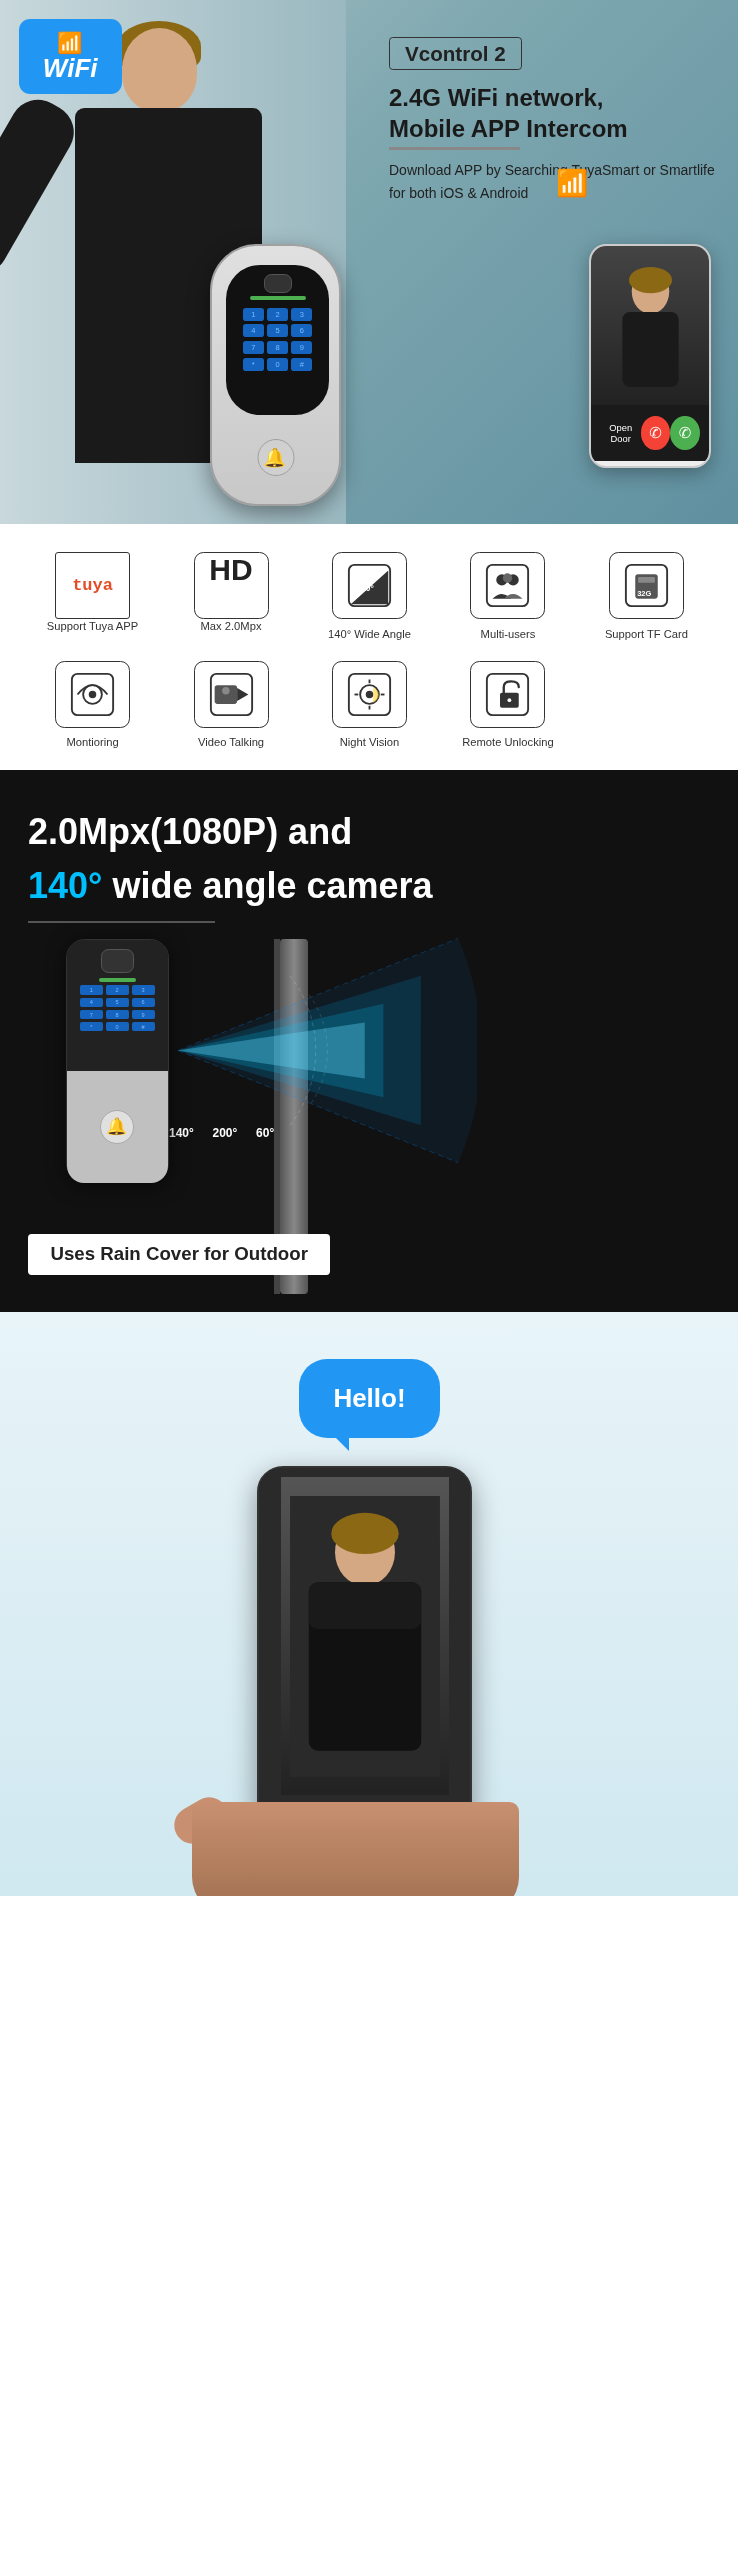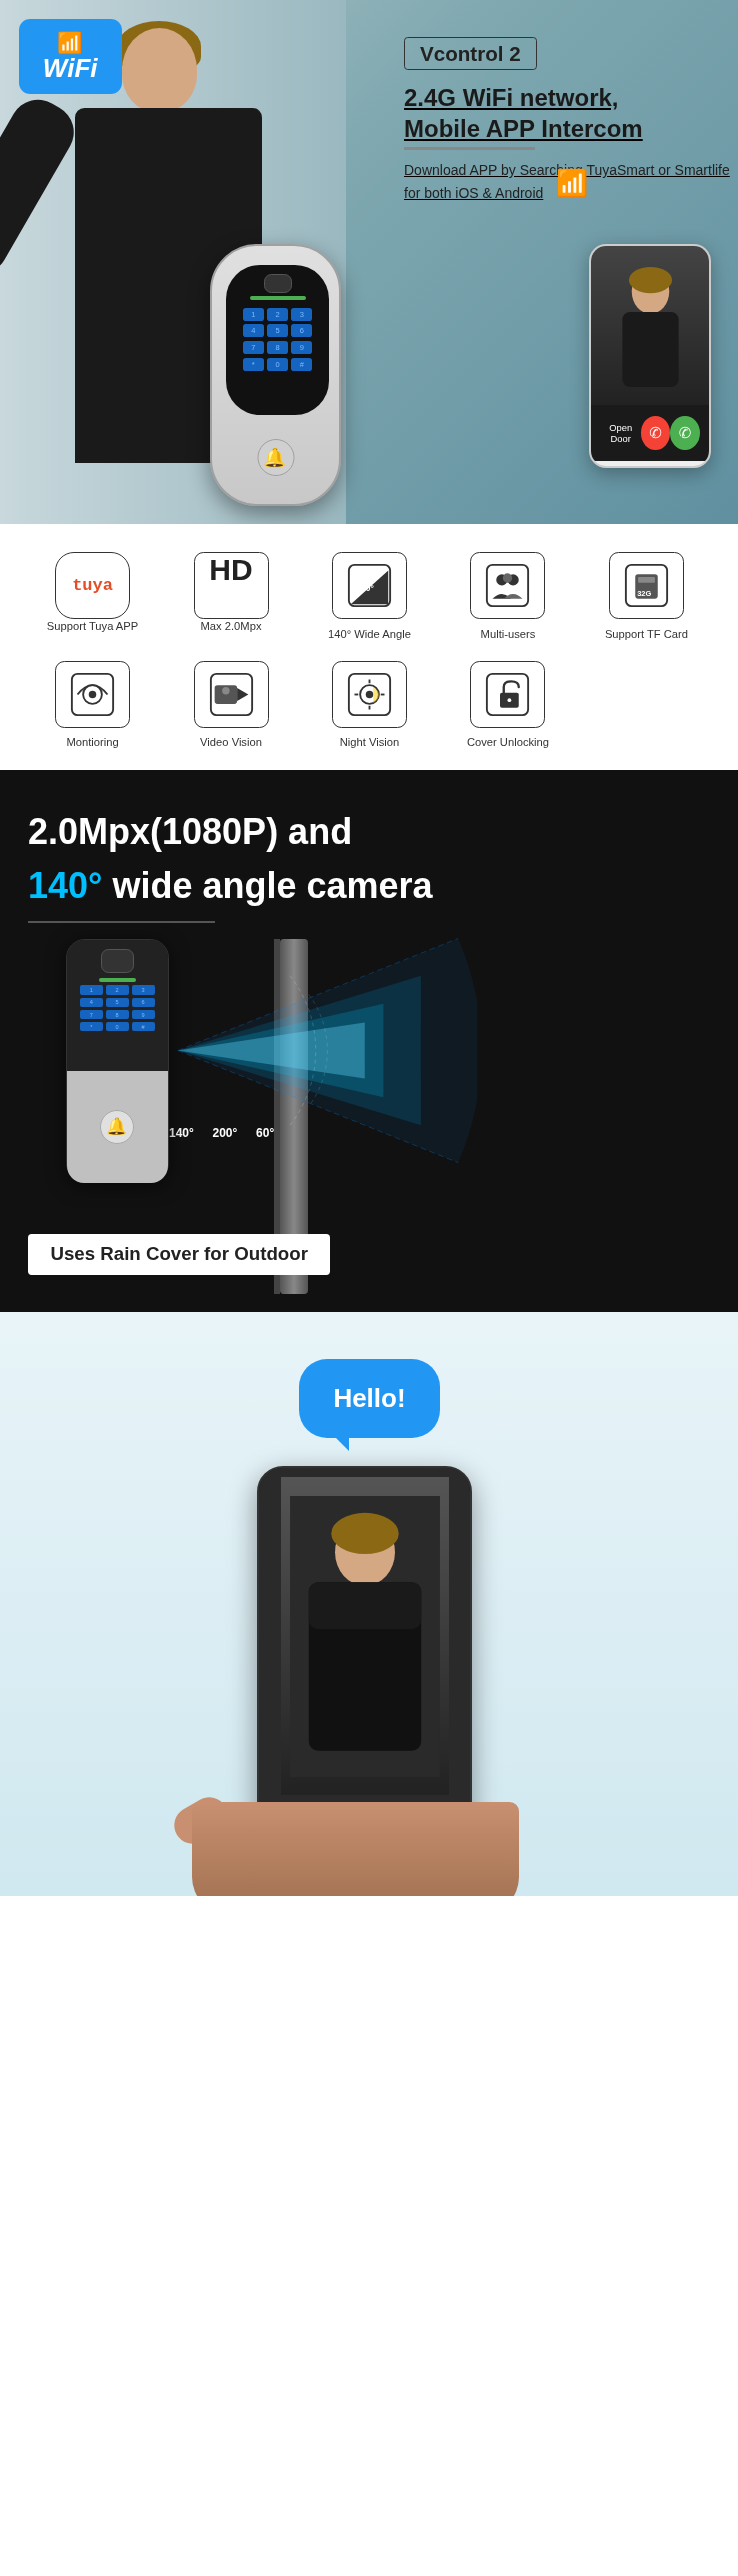--- a/index.html
+++ b/index.html
@@ -75,23 +75,22 @@
       color: white;
       font-size: 26px;
       font-weight: 900;
       font-style: italic;
       line-height: 1;
       text-align: right;
     }
 
     .hero-content {
       position: absolute;
-      top: 37px; right: 8px;
+      top: 37px; right: 23px;
       width: 327px;
-      text-decoration: underline;
     }
     .product-title-box {
       display: inline-block;
       border: 1.9px solid #333;
       padding: 3.7px 15px;
       border-radius: 3.7px;
       margin-bottom: 11.2px;
     }
     .product-title {
       font-size: 20.6px;
@@ -268,21 +267,21 @@
       display: flex;
       align-items: center;
       justify-content: center;
       margin-bottom: 7.5px;
       font-size: 26px;
       background: #fff;
     }
     .tuya-logo {
       width: 75px; height: 67px;
       border: 1.9px solid #333;
-      border-radius: 19px;
+      border-radius: 3px;
       background: #fff;
       display: flex;
       align-items: center;
       justify-content: center;
     }
     .tuya-text {
       font-family: 'Courier New', monospace;
       font-size: 17px;
       font-weight: bold;
       color: #e44d26;
@@ -708,21 +707,21 @@
 
     <div class="feature-item">
       <div class="feature-icon-box">
         <svg width="45" height="45" viewBox="0 0 48 48">
           <rect x="2" y="2" width="44" height="44" rx="6" fill="white" stroke="#333" stroke-width="2"></rect>
           <rect x="6" y="14" width="24" height="20" rx="3" fill="#555"></rect>
           <circle cx="18" cy="20" r="4" fill="#888"></circle>
           <polygon points="30,17 30,31 42,24" fill="#333"></polygon>
         </svg>
       </div>
-      <span class="feature-label">Video Vision</span>
+      <span class="feature-label">Video Talking</span>
     </div>
 
     <div class="feature-item">
       <div class="feature-icon-box">
         <svg width="45" height="45" viewBox="0 0 48 48">
           <rect x="2" y="2" width="44" height="44" rx="6" fill="white" stroke="#333" stroke-width="2"></rect>
           <circle cx="24" cy="24" r="10" fill="none" stroke="#333" stroke-width="2"></circle>
           <line x1="24" y1="8" x2="24" y2="12" stroke="#333" stroke-width="2"></line>
           <line x1="24" y1="36" x2="24" y2="40" stroke="#333" stroke-width="2"></line>
           <line x1="8" y1="24" x2="12" y2="24" stroke="#333" stroke-width="2"></line>
@@ -736,21 +735,21 @@
 
     <div class="feature-item">
       <div class="feature-icon-box">
         <svg width="45" height="45" viewBox="0 0 48 48">
           <rect x="2" y="2" width="44" height="44" rx="6" fill="white" stroke="#333" stroke-width="2"></rect>
           <rect x="16" y="22" width="20" height="16" rx="2" fill="#333"></rect>
           <path d="M20 22 L20 16 Q20 10 28 10 Q36 10 36 16" fill="none" stroke="#333" stroke-width="2.5" stroke-linecap="round"></path>
           <circle cx="26" cy="30" r="2" fill="white"></circle>
         </svg>
       </div>
-      <span class="feature-label">Cover
+      <span class="feature-label">Remote
 Unlocking</span>
     </div>
 
   </div>
 </section>
 
 <section class="camera-section">
   <div>
     <div class="camera-headline">2.0Mpx(1080P) and</div>
     <div class="camera-headline">

